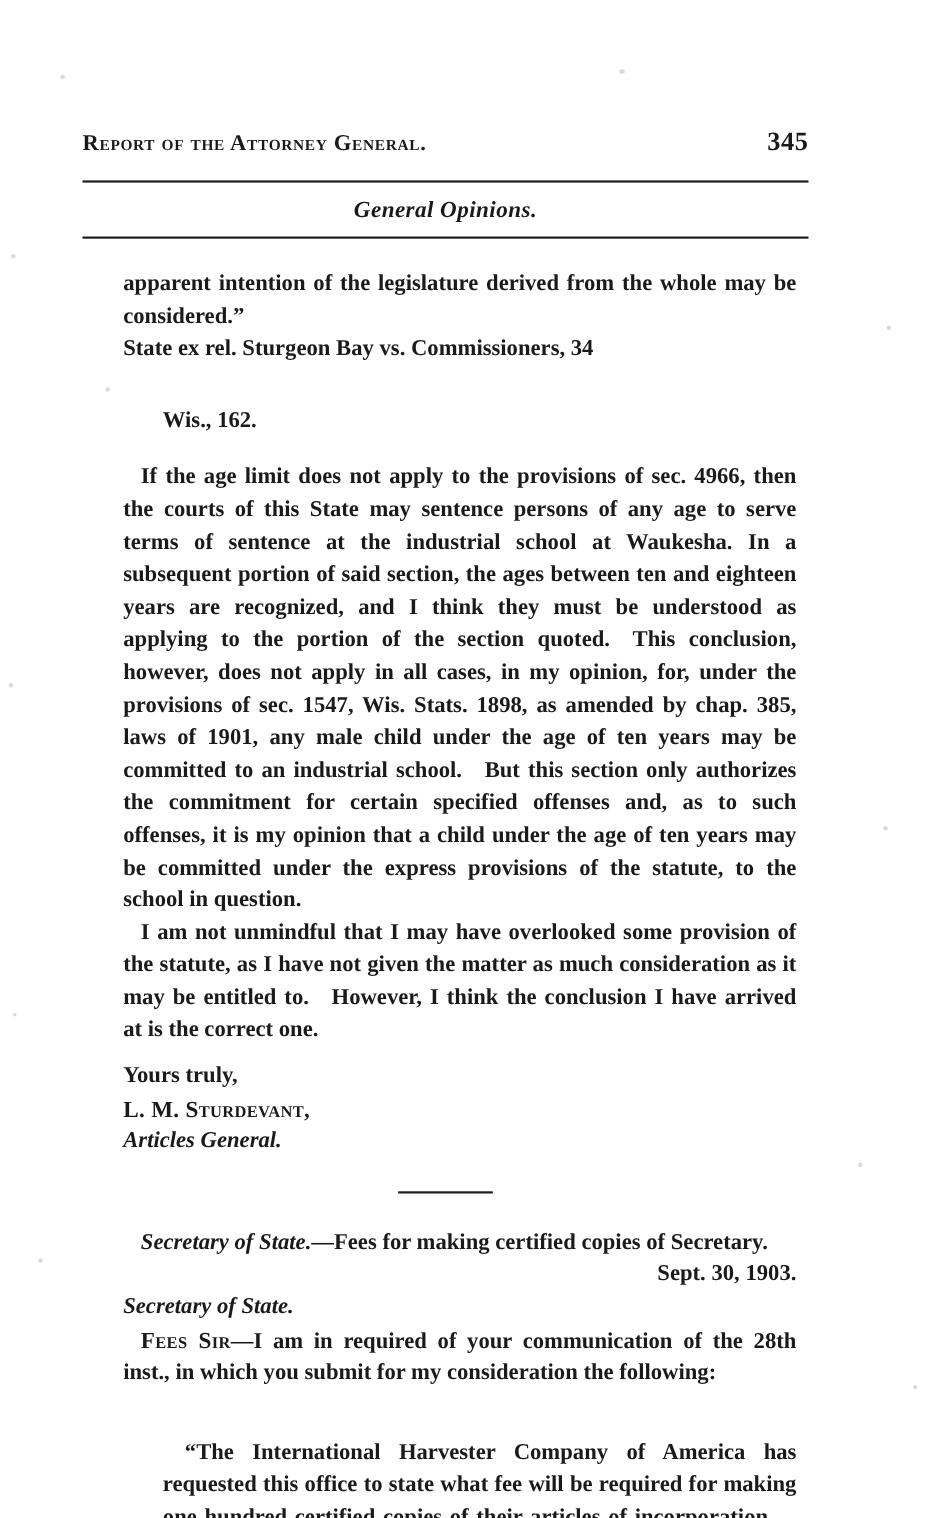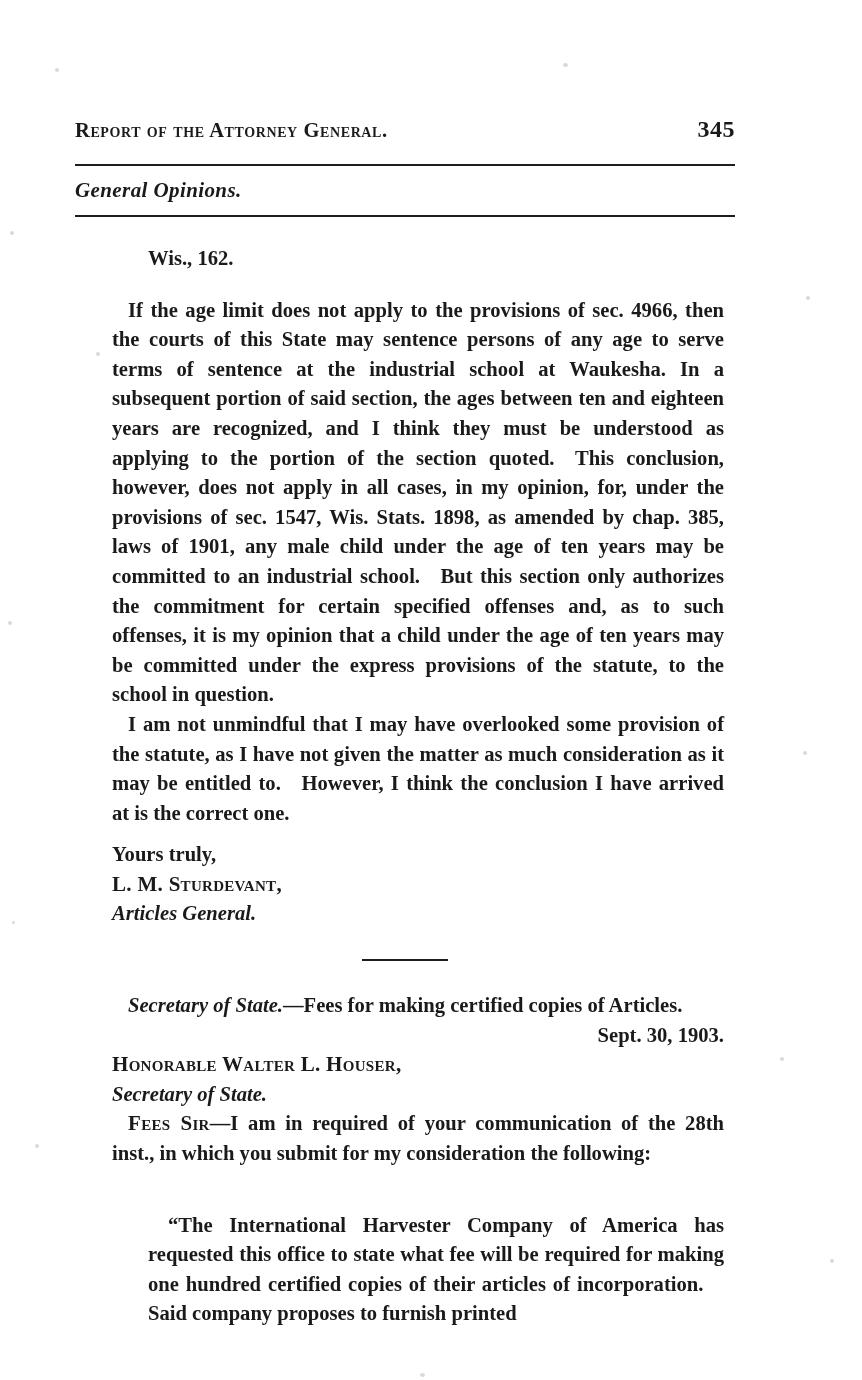--- a/index.html
+++ b/index.html
@@ -62,20 +62,21 @@
     background: #1d1d1d;
   }
   .rule-top  { top: 148px; }
   .rule-bot  { top: 199px; }
 
   .section-head {
     position: absolute;
     left: 75px;
     top: 162px;
     width: 660px;
+    text-align: center;
     font-style: italic;
     font-size: 21px;
     letter-spacing: .4px;
   }
 
   
   .body {
     position: absolute;
     left: 112px;
     top: 228px;
@@ -89,20 +90,21 @@
   .quote-lead {
     text-indent: 0;
   }
   .cite {
     margin-left: 75px;
     text-indent: 0;
   }
   .cite .cite-line2 {
     display: block;
     margin-left: 36px;
+    margin-top: 35px;
   }
   .gap-md { height: 22px; }
   .para-ind { text-indent: 16px; }
 
   .sig-block {
     margin-top: 12px;
   }
   .sig-yours {
     margin-left: 290px;
   }
@@ -180,46 +182,47 @@
     <span class="rh-title">Report of the Attorney General.</span>
     <span class="rh-page">345</span>
   </div>
 
   <div class="rule rule-top"></div>
   <div class="section-head">General Opinions.</div>
   <div class="rule rule-bot"></div>
 
   <div class="body">
 
+    <p class="quote-lead">apparent intention of the legislature derived from the whole may be considered.”</p>
 
     <p class="cite">
+      <span>State ex rel. Sturgeon Bay vs. Commissioners, 34</span>
       <span class="cite-line2">Wis., 162.</span>
     </p>
 
     <div class="gap-md"></div>
 
     <p class="para-ind">If the age limit does not apply to the provisions of sec. 4966, then the courts of this State may sentence persons of any age to serve terms of sentence at the industrial school at Waukesha. In a subsequent portion of said section, the ages between ten and eighteen years are recognized, and I think they must be understood as applying to the portion of the section quoted. This conclusion, however, does not apply in all cases, in my opinion, for, under the provisions of sec. 1547, Wis. Stats. 1898, as amended by chap. 385, laws of 1901, any male child under the age of ten years may be committed to an industrial school. But this section only authorizes the commitment for certain specified offenses and, as to such offenses, it is my opinion that a child under the age of ten years may be committed under the express provisions of the statute, to the school in question.</p>
 
     <p class="para-ind">I am not unmindful that I may have overlooked some provision of the statute, as I have not given the matter as much consideration as it may be entitled to. However, I think the conclusion I have arrived at is the correct one.</p>
 
     <div class="sig-block">
       <p class="sig-yours">Yours truly,</p>
       <p class="sig-name">L. M. Sturdevant,</p>
       <p class="sig-title">Articles General.</p>
     </div>
 
     <div class="divider"></div>
 
     <p class="topic">
-      <span class="topic-name">Secretary of State.</span><span>—Fees for making certified copies of Articles.</span>
+      <span class="topic-name">Secretary of State.</span><span>—Fees for making certified copies of Secretary.</span>
     </p>
 
     <p class="date-line">Sept. 30, 1903.</p>
 
-    <p class="addressee">Honorable Walter L. Houser,</p>
     <p class="addressee-title">Secretary of State.</p>
 
     <p class="para-ind">
       <span class="salut-caps">Fees Sir</span><span>—I am in required of your communication of the 28th inst., in which you submit for my consideration the following:</span>
     </p>
 
     <div class="blockquote">
       <p class="bq-first">“The International Harvester Company of America has requested this office to state what fee will be required for making one hundred certified copies of their articles of incorporation. Said company proposes to furnish printed</p>
     </div>
 

